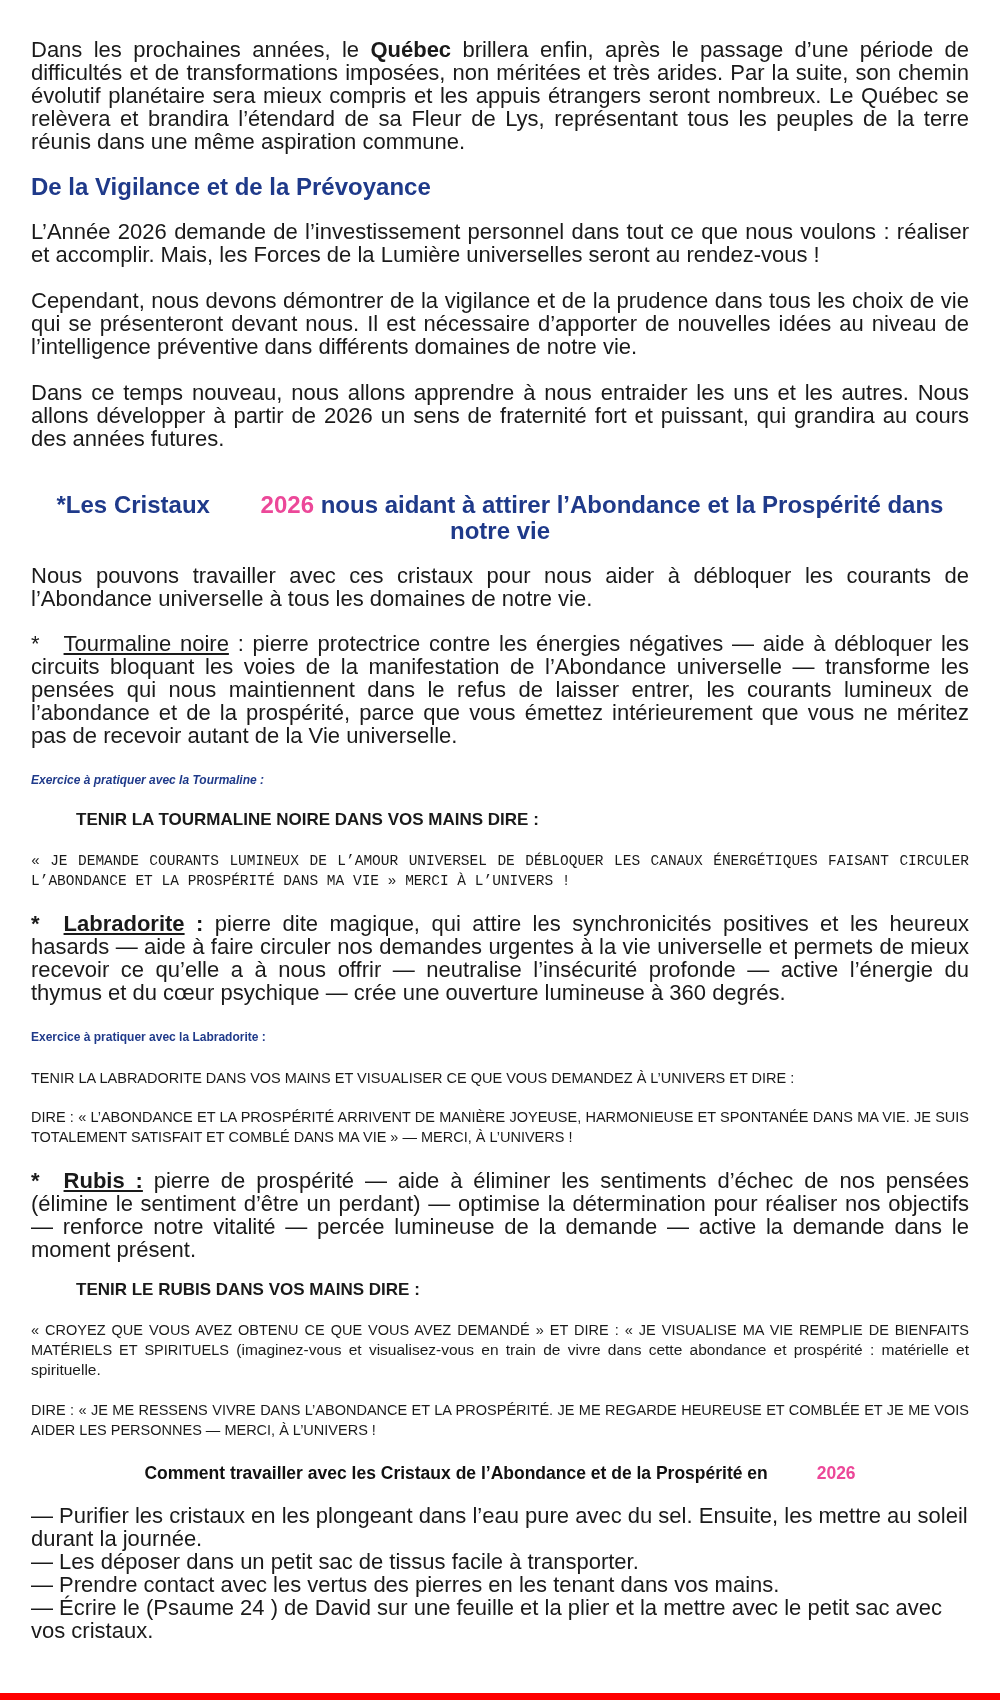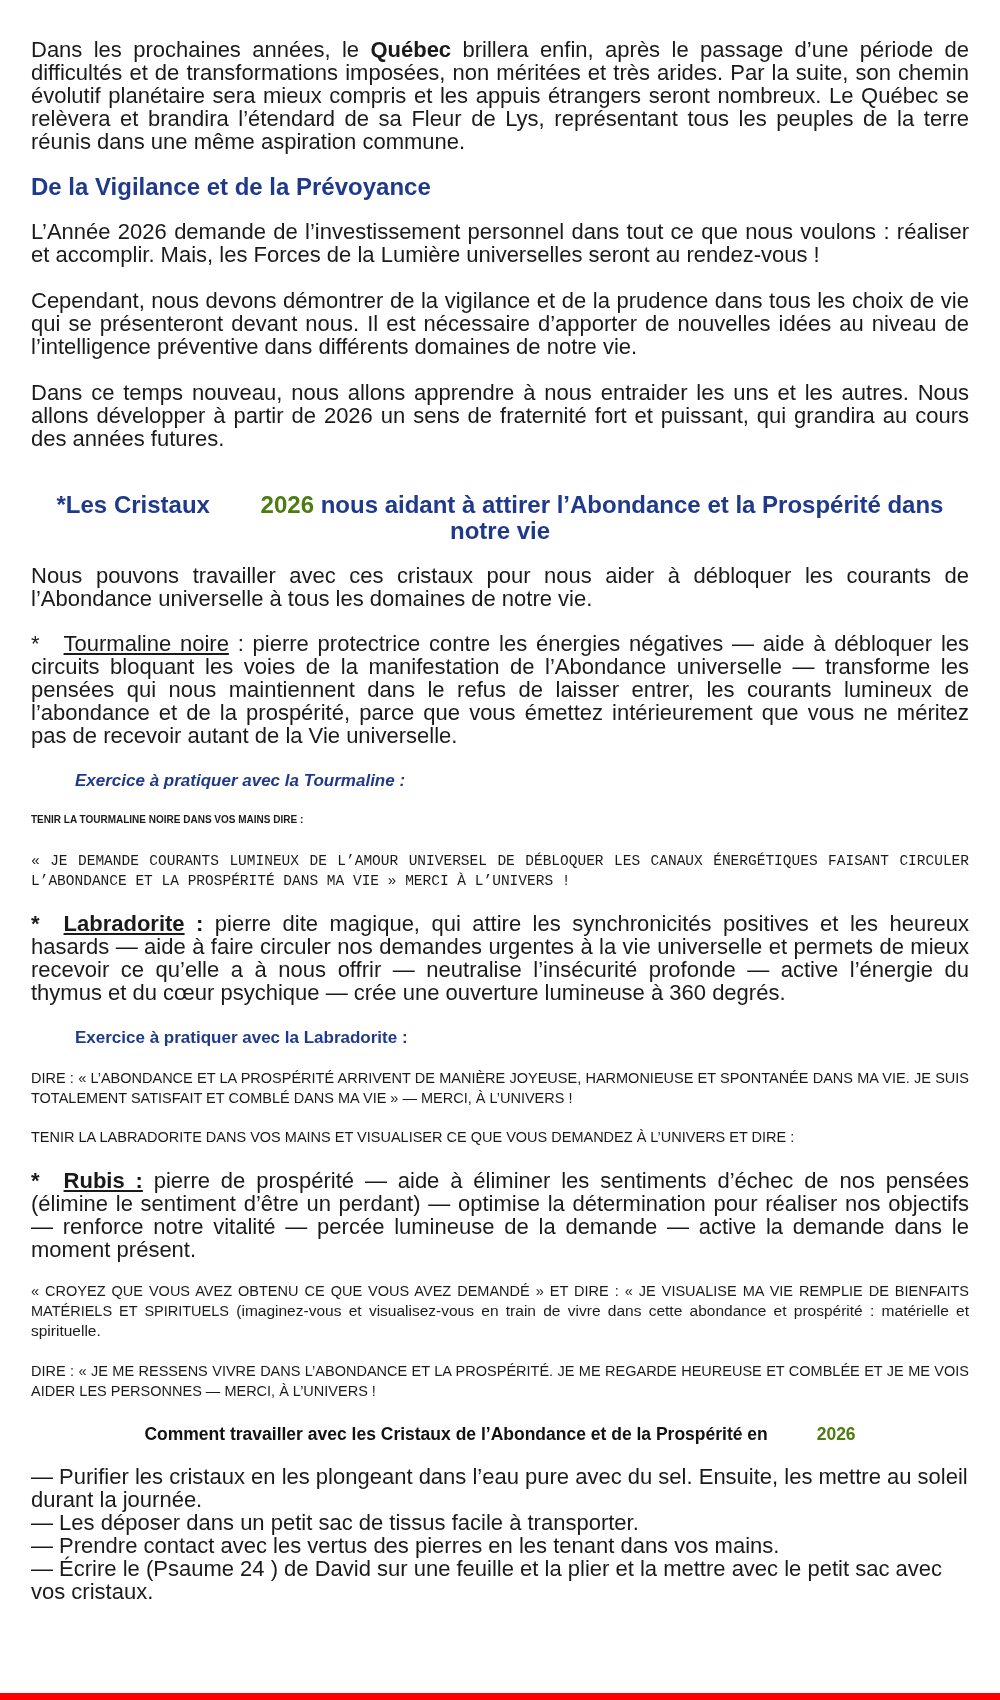--- a/index.html
+++ b/index.html
@@ -4,25 +4,25 @@
 <style>
   html, body { margin:0; padding:0; background:#ffffff; }
   body { width:1000px; height:1700px; position:relative; overflow:hidden;
          font-family:"Liberation Sans", sans-serif; color:#1a1a1a; }
   .page { position:absolute; left:31px; top:38px; width:938px; }
   p { margin:0; }
   .body-text { font-size:22px; line-height:23px; text-align:justify; }
   .h-blue { color:#1f3a8a; font-weight:bold; }
   .h2 { font-size:24px; line-height:26px; }
   .center { text-align:center; }
-  .red { color:#4d7c0f;margin-left:44px; }
+  .red { color:#ec4899;margin-left:44px; }
   .italic { font-style:italic; }
-  .ex-title { font-size:17px; line-height:23px;margin-left:44px; }
+  .ex-title { font-size:12px; line-height:23px; }
   .caps { font-size:14.5px; line-height:20px; text-align:justify; }
-  .caps-bold { font-size:10px; line-height:20px; font-weight:bold; }
+  .caps-bold { font-size:17px; line-height:20px; font-weight:bold;margin-left:45px; }
   .u { text-decoration:underline;margin-left:24px; }
   .h3 { font-size:17.5px; line-height:24px; font-weight:bold; color:#111; }
   .list-item { font-size:22px; line-height:23px; }
   .footer-bar { position:absolute; left:0; top:1693px; width:1000px; height:7px; background:#ff0000; }
 </style>
 </head>
 <body>
 
 <div class="page">
 
@@ -40,25 +40,26 @@
 
   <p class="body-text" style="margin-top:22px;"><span>*</span><span class="u">Tourmaline noire</span><span> : pierre protectrice contre les énergies négatives — aide à débloquer les circuits bloquant les voies de la manifestation de l’Abondance universelle — transforme les pensées qui nous maintiennent dans le refus de laisser entrer, les courants lumineux de l’abondance et de la prospérité, parce que vous émettez intérieurement que vous ne méritez pas de recevoir autant de la Vie universelle.</span></p>
 
   <p class="h-blue italic ex-title" style="margin-top:22px;">Exercice à pratiquer avec la Tourmaline :</p>
   <p class="caps-bold" style="margin-top:18px;">TENIR LA TOURMALINE NOIRE DANS VOS MAINS DIRE :</p>
   <p class="caps" style="margin-top:21px;font-family:Liberation Mono, monospace;">« JE DEMANDE COURANTS LUMINEUX DE L’AMOUR UNIVERSEL DE DÉBLOQUER LES CANAUX ÉNERGÉTIQUES FAISANT CIRCULER L’ABONDANCE ET LA PROSPÉRITÉ DANS MA VIE » MERCI À L’UNIVERS !</p>
 
   <p class="body-text" style="margin-top:21px;"><b>*</b><b class="u">Labradorite</b><b> :</b><span> pierre dite magique, qui attire les synchronicités positives et les heureux hasards — aide à faire circuler nos demandes urgentes à la vie universelle et permets de mieux recevoir ce qu’elle a à nous offrir — neutralise l’insécurité profonde — active l’énergie du thymus et du cœur psychique — crée une ouverture lumineuse à 360 degrés.</span></p>
 
   <p class="h-blue ex-title" style="margin-top:22px;">Exercice à pratiquer avec la Labradorite :</p>
+  <p class="caps" style="margin-top:19px;">TENIR LA LABRADORITE DANS VOS MAINS ET VISUALISER CE QUE VOUS DEMANDEZ À L’UNIVERS ET DIRE :</p>
   <p class="caps" style="margin-top:19px;">DIRE : « L’ABONDANCE ET LA PROSPÉRITÉ ARRIVENT DE MANIÈRE JOYEUSE, HARMONIEUSE ET SPONTANÉE DANS MA VIE. JE SUIS TOTALEMENT SATISFAIT ET COMBLÉ DANS MA VIE » — MERCI, À L’UNIVERS !</p>
-  <p class="caps" style="margin-top:19px;">TENIR LA LABRADORITE DANS VOS MAINS ET VISUALISER CE QUE VOUS DEMANDEZ À L’UNIVERS ET DIRE :</p>
 
   <p class="body-text" style="margin-top:22px;"><b>*</b><b class="u">Rubis :</b><span> pierre de prospérité — aide à éliminer les sentiments d’échec de nos pensées (élimine le sentiment d’être un perdant) — optimise la détermination pour réaliser nos objectifs — renforce notre vitalité — percée lumineuse de la demande — active la demande dans le moment présent.</span></p>
 
+  <p class="caps-bold" style="margin-top:19px;">TENIR LE RUBIS DANS VOS MAINS DIRE :</p>
   <p class="caps" style="margin-top:20px;"><span>« CROYEZ QUE VOUS AVEZ OBTENU CE QUE VOUS AVEZ DEMANDÉ » ET DIRE : « JE VISUALISE MA VIE REMPLIE DE BIENFAITS MATÉRIELS ET SPIRITUELS</span><span style="font-size:15.5px;"> (imaginez-vous et visualisez-vous en train de vivre dans cette abondance et prospérité : matérielle et spirituelle.</span></p>
   <p class="caps" style="margin-top:20px;">DIRE : « JE ME RESSENS VIVRE DANS L’ABONDANCE ET LA PROSPÉRITÉ. JE ME REGARDE HEUREUSE ET COMBLÉE ET JE ME VOIS AIDER LES PERSONNES — MERCI, À L’UNIVERS !</p>
 
   <p class="h3" style="margin-top:21px;text-align:center;"><span>Comment travailler avec les Cristaux de l’Abondance et de la Prospérité en </span><span class="red">2026</span></p>
 
   <div style="margin-top:19px;">
     <p class="list-item">— Purifier les cristaux en les plongeant dans l’eau pure avec du sel. Ensuite, les mettre au soleil durant la journée.</p>
     <p class="list-item">— Les déposer dans un petit sac de tissus facile à transporter.</p>
     <p class="list-item">— Prendre contact avec les vertus des pierres en les tenant dans vos mains.</p>
     <p class="list-item">— Écrire le (Psaume 24 ) de David sur une feuille et la plier et la mettre avec le petit sac avec vos cristaux.</p>

